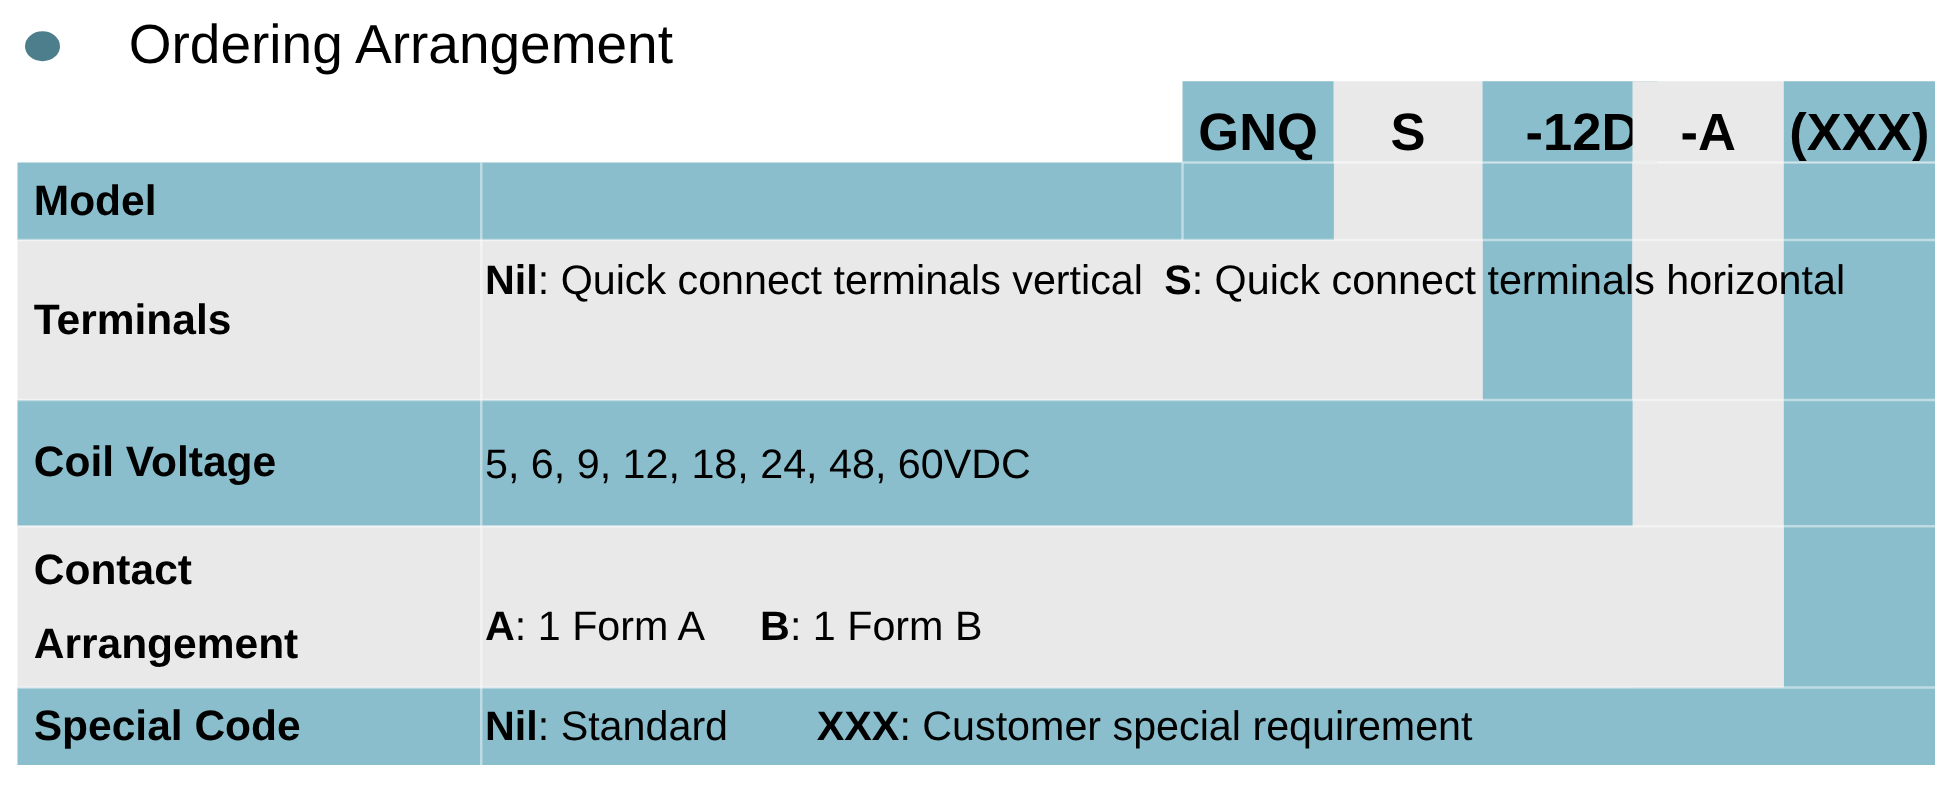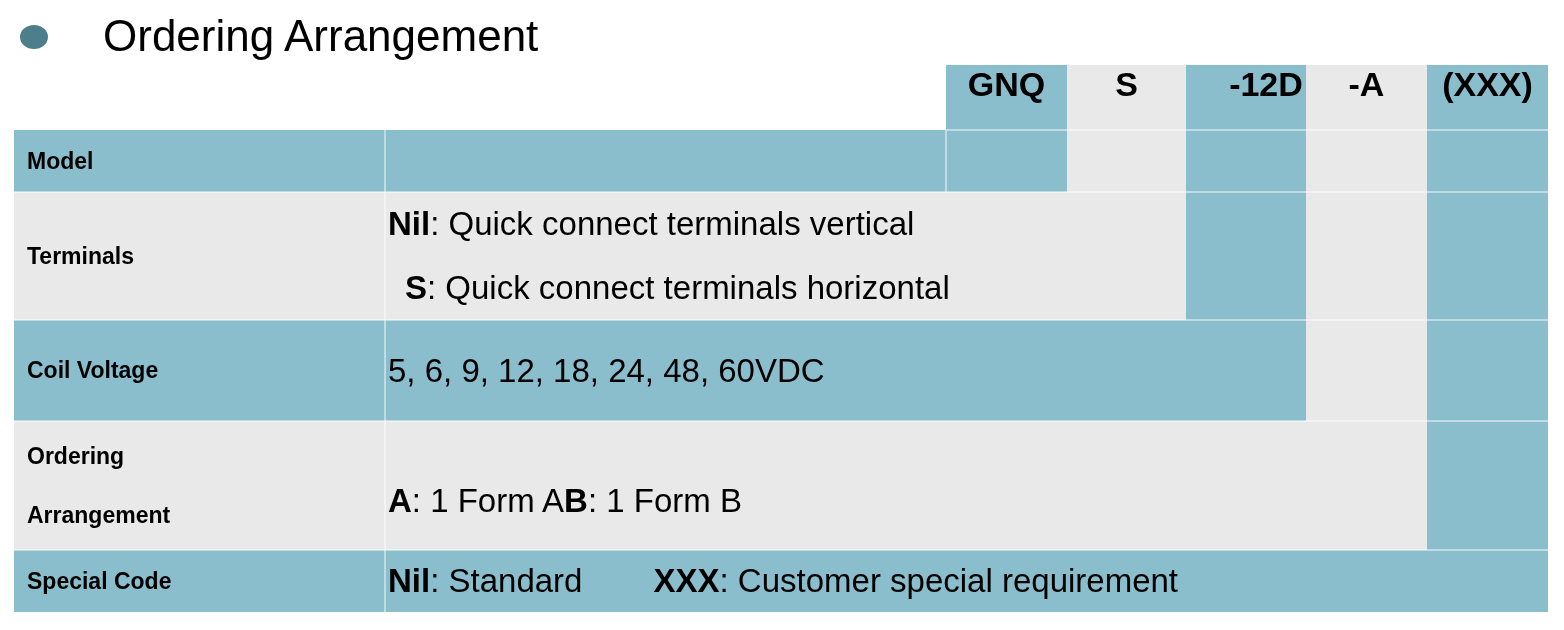--- a/index.html
+++ b/index.html
@@ -10,22 +10,22 @@
   }
   .abs{position:absolute;}
   .teal{background:var(--teal);}
   .gray{background:var(--gray);}
 
   
   .bullet{left:20px;top:25px;width:28px;height:24px;border-radius:50%;background:var(--bullet);}
   .page-title{left:103px;top:10px;font-size:44px;font-weight:400;line-height:52px;white-space:nowrap;}
 
   
-  .hdr{top:65px;height:65px;display:flex;align-items:flex-start;justify-content:center;
-       font-weight:bold;font-size:34px;white-space:nowrap;}
+  .hdr{top:65px;height:65px;display:flex;align-items:flex-end;justify-content:center;
+       font-weight:bold;font-size:42px;white-space:nowrap;}
   .c0{left:946px;width:121px;}
   .c1{left:1067px;width:119px;}
   .c2{left:1186px;width:120px;padding-left:20px;}
   .c3{left:1306px;width:121px;}
   .c4{left:1427px;width:121px;}
 
   
   .tail{top:130px;}
   .t0{left:946px;width:121px;height:62px;}
   .t1{left:1067px;width:119px;height:190px;}
@@ -47,33 +47,33 @@
   .sh0{left:946px;top:129px;width:602px;}
   .sh1{left:14px;top:191px;width:1534px;}
   .sh2{left:14px;top:319px;width:1534px;}
   .sh3{left:14px;top:420px;width:1534px;}
   .sh4{left:14px;top:549px;width:1534px;}
   .sv{width:2px;}
   .sv-label{left:384px;top:130px;height:482px;}
   .sv-gnq{left:945px;top:130px;height:62px;}
 
   
-  .lbl{left:27px;font-weight:bold;font-size:23px;display:flex;align-items:center;white-space:nowrap;}
+  .lbl{left:27px;font-weight:bold;font-size:34px;display:flex;align-items:center;white-space:nowrap;}
   .lbl0{top:130px;height:62px;}
   .lbl1{top:192px;height:128px;}
   .lbl2{top:320px;height:101px;}
   .lbl3{top:421px;height:129px;flex-direction:column;align-items:flex-start;justify-content:center;line-height:59px;}
   .lbl4{top:550px;height:62px;}
 
   
   .desc{left:388px;font-size:33px;display:flex;align-items:center;white-space:nowrap;}
-  .d1{top:192px;height:128px;flex-direction:column;align-items:flex-start;justify-content:center;line-height:64px;}
+  .d1{top:192px;height:128px;align-items:flex-start;justify-content:center;line-height:64px;}
   .d1 .indent{padding-left:17px;}
   .d2{top:320px;height:101px;text-align:center;}
-  .d3{top:421px;height:160px;}
+  .d3{top:421px;height:160px;gap:44px;}
   .d4{top:550px;height:62px;gap:71px;}
 </style>
 </head>
 <body style="background: rgb(255, 255, 255);">
 
 <div class="canvas">
 
   <span class="abs bullet"></span>
   <div class="abs page-title">Ordering Arrangement</div>
 
@@ -110,21 +110,21 @@
   <div class="abs sep sh sh2"></div>
   <div class="abs sep sh sh3"></div>
   <div class="abs sep sh sh4"></div>
   <div class="abs sep sv sv-label"></div>
   <div class="abs sep sv sv-gnq"></div>
 
   <div class="abs lbl lbl0">Model</div>
   <div class="abs lbl lbl1">Terminals</div>
   <div class="abs lbl lbl2">Coil Voltage</div>
   <div class="abs lbl lbl3">
-    <span>Ordering</span>
+    <span>Contact</span>
     <span>Arrangement</span>
   </div>
   <div class="abs lbl lbl4">Special Code</div>
 
   <div class="abs desc d1">
     <span><b>Nil</b><span>: Quick connect terminals vertical</span></span>
     <span class="indent"><b>S</b><span>: Quick connect terminals horizontal</span></span>
   </div>
 
   <div class="abs desc d2">5, 6, 9, 12, 18, 24, 48, 60VDC</div>

